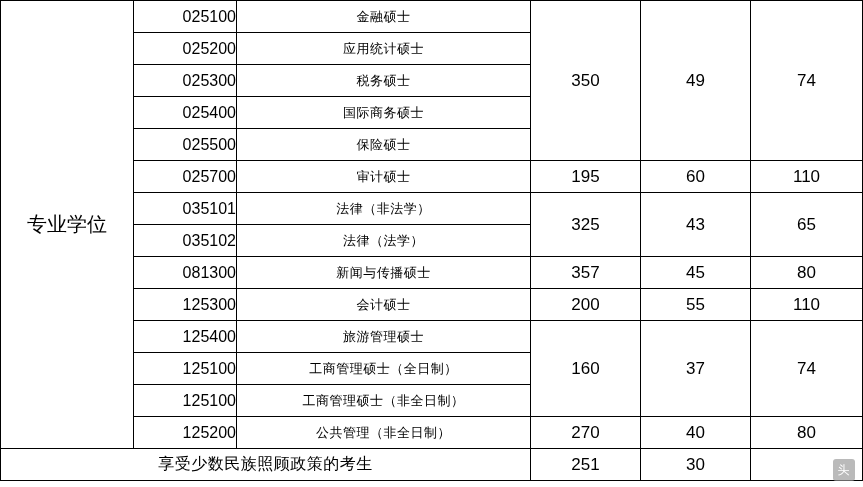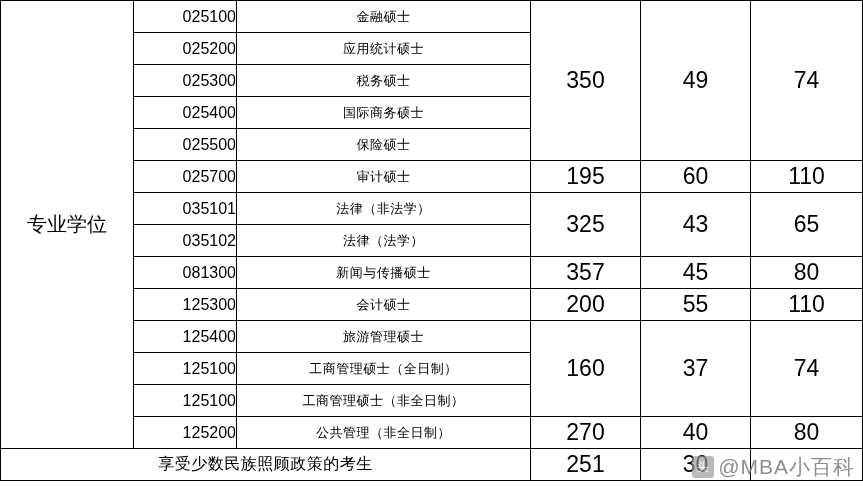--- a/index.html
+++ b/index.html
@@ -42,21 +42,21 @@
   }
   td.code {
     font-size: 16px;
     text-align: right;
   }
   td.name {
     font-size: 13px;
     letter-spacing: 0.5px;
   }
   td.num {
-    font-size: 23px;
+    font-size: 17px;
   }
   td.policy {
     font-size: 16px;
     letter-spacing: 0.5px;
   }
   
   .left-border-cell {
     border-left: 1px solid #000000;
   }
   .watermark {
@@ -180,14 +180,13 @@
         <td class="policy left-border-cell" colspan="3">享受少数民族照顾政策的考生</td>
         <td class="num">251</td>
         <td class="num">30</td>
         <td class="num"></td>
       </tr>
     </tbody>
 </table>
 
 <div class="watermark">
   <span class="wm-logo">头条</span>
-  <span>@MBA小百科</span>
 </div>
 
 </body></html>

